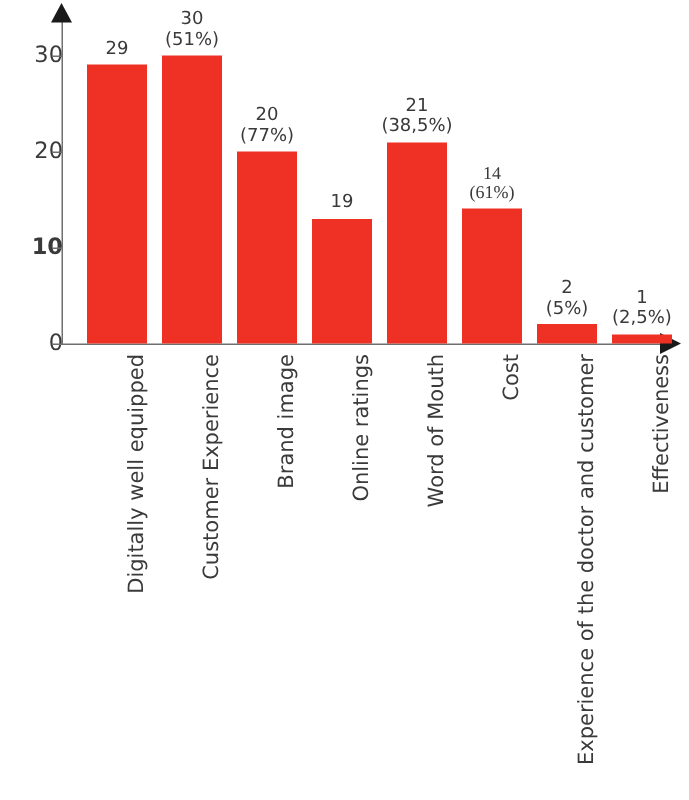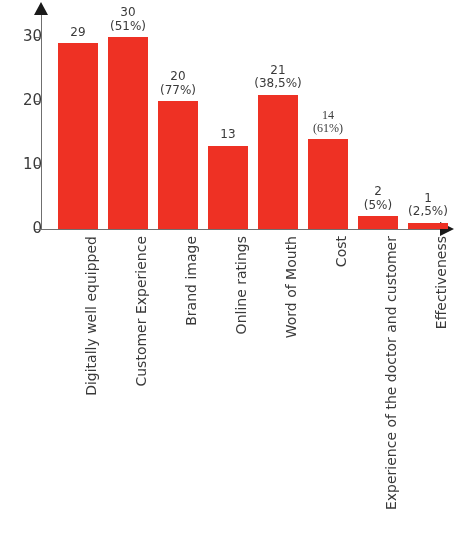--- a/index.html
+++ b/index.html
@@ -74,21 +74,21 @@
 
   <div class="x-axis-line"></div>
   <div class="x-axis-arrow"></div>
 
   <div id="yticks">
       <div class="y-tick-wrap" style="top: 229px;">
         <div class="y-tick-label" style="top: -8px;">0</div>
         <div class="y-tick"></div>
       </div>
       <div class="y-tick-wrap" style="top: 165px;">
-        <div class="y-tick-label" style="top: -8px;">10</div>
+        <div class="y-tick-label" style="top: -8px; font-weight: bold;">10</div>
         <div class="y-tick"></div>
       </div>
       <div class="y-tick-wrap" style="top: 101px;">
         <div class="y-tick-label" style="top: -8px;">20</div>
         <div class="y-tick"></div>
       </div>
       <div class="y-tick-wrap" style="top: 37px;">
         <div class="y-tick-label" style="top: -8px;">30</div>
         <div class="y-tick"></div>
       </div>
@@ -111,21 +111,21 @@
       <div class="bar-slot" style="left: 158px;">
         <div class="bar" title="Brand image: 20" style="height: 128px; background: rgb(238, 49, 36);"></div>
         <div class="bar-label" style="bottom: 132px; color: rgb(58, 58, 58);">
           <span class="v">20</span>
           <span class="p">(77%)</span>
         </div>
       </div>
       <div class="bar-slot" style="left: 208px;">
         <div class="bar" title="Online ratings: 13" style="height: 83.2px; background: rgb(238, 49, 36);"></div>
         <div class="bar-label" style="bottom: 87.2px; color: rgb(58, 58, 58);">
-          <span class="v">13</span>
+          <span class="v">19</span>
         </div>
       </div>
       <div class="bar-slot" style="left: 258px; margin-top: 28px;">
         <div class="bar" title="Word of Mouth: 21" style="height: 134.4px; background: rgb(238, 49, 36);"></div>
         <div class="bar-label" style="bottom: 138.4px; color: rgb(58, 58, 58);">
           <span class="v">21</span>
           <span class="p">(38,5%)</span>
         </div>
       </div>
       <div class="bar-slot" style="left: 308px;">

